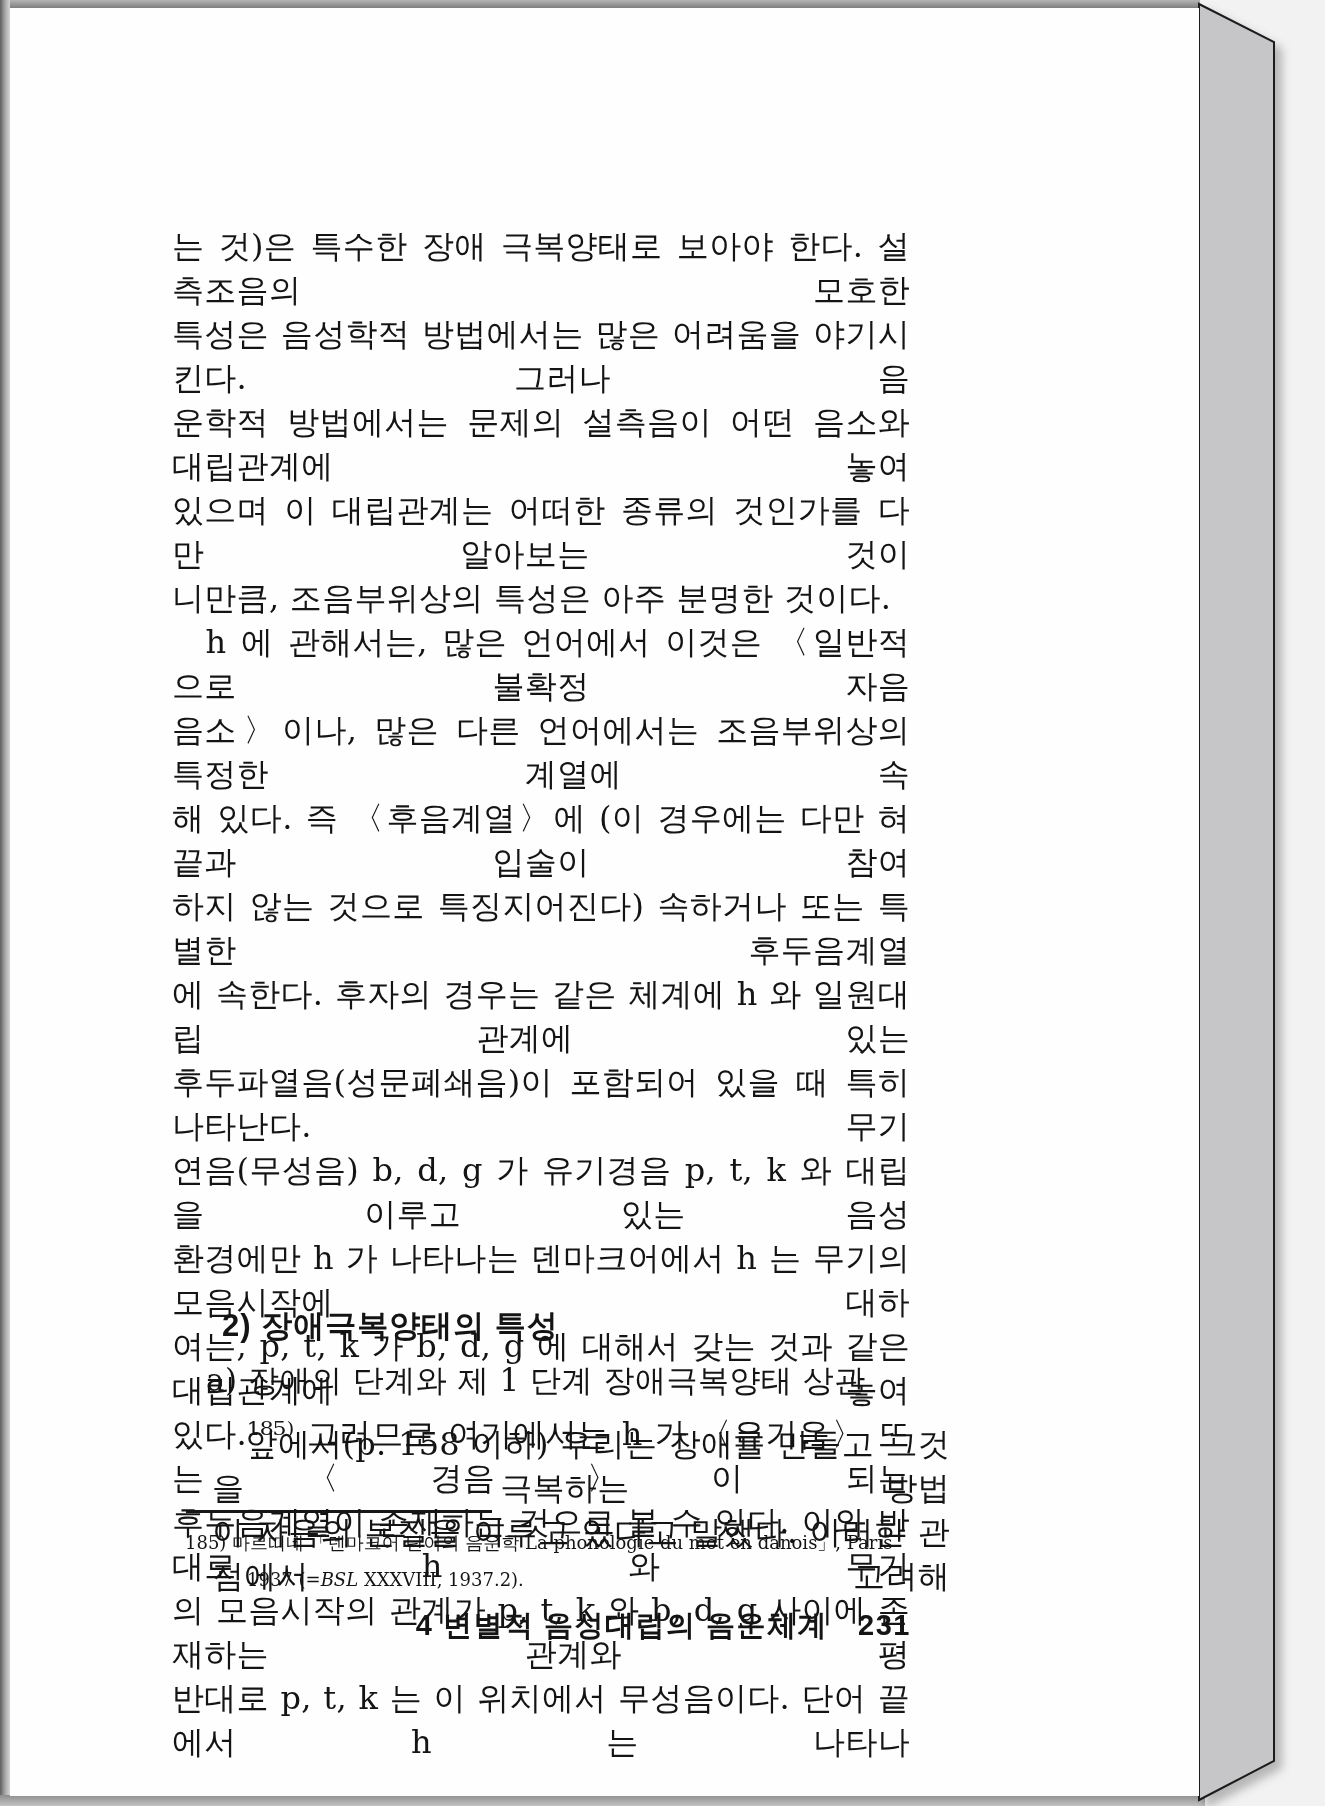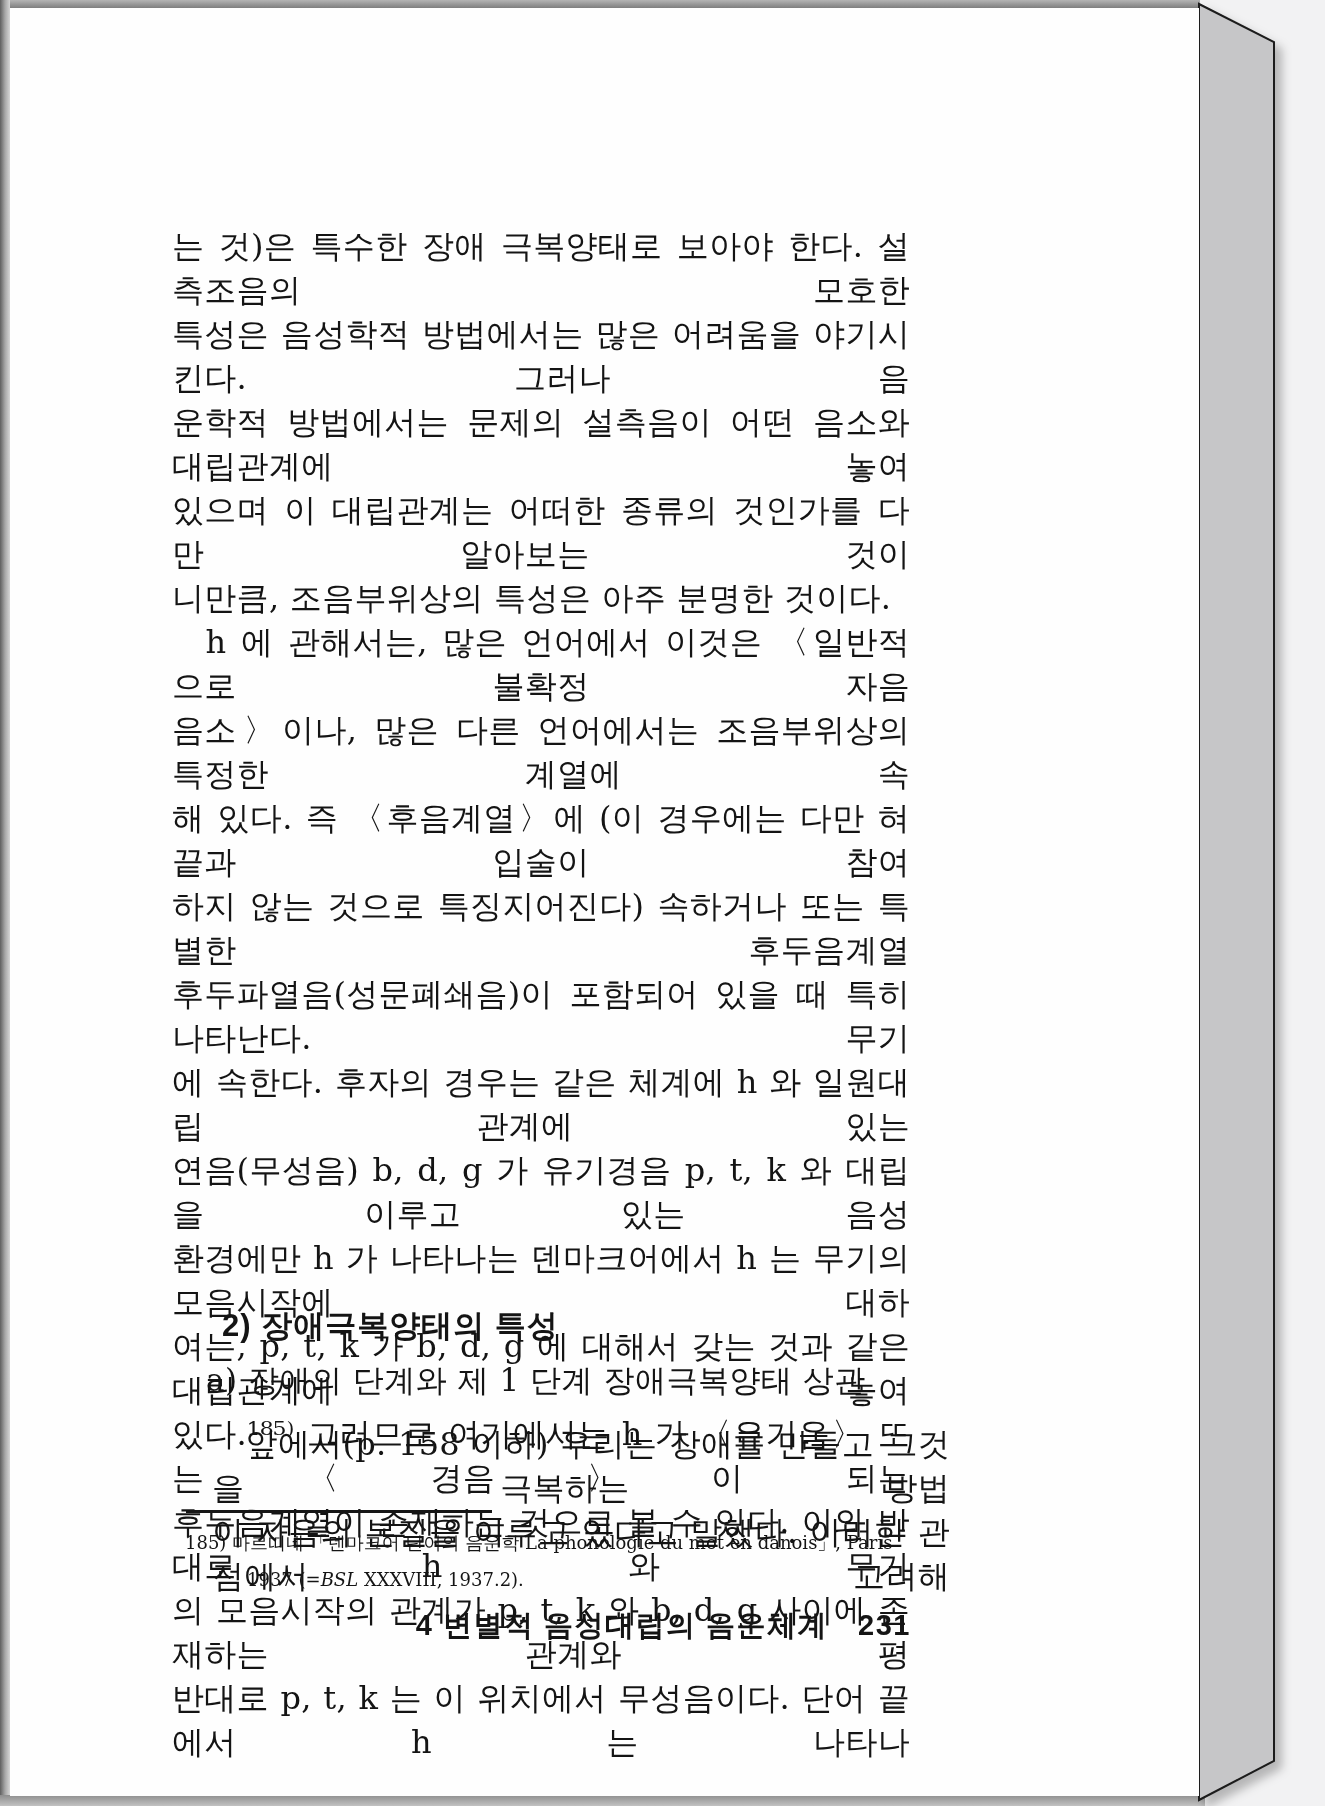--- a/index.html
+++ b/index.html
@@ -91,22 +91,22 @@
   <div class="body-text">
       <div class="tline">는 것)은 특수한 장애 극복양태로 보아야 한다. 설측조음의 모호한</div>
       <div class="tline">특성은 음성학적 방법에서는 많은 어려움을 야기시킨다. 그러나 음</div>
       <div class="tline">운학적 방법에서는 문제의 설측음이 어떤 음소와 대립관계에 놓여</div>
       <div class="tline">있으며 이 대립관계는 어떠한 종류의 것인가를 다만 알아보는 것이</div>
       <div class="tline last">니만큼, 조음부위상의 특성은 아주 분명한 것이다.</div>
       <div class="tline ind">h 에 관해서는, 많은 언어에서 이것은 〈일반적으로 불확정 자음</div>
       <div class="tline">음소〉이나, 많은 다른 언어에서는 조음부위상의 특정한 계열에 속</div>
       <div class="tline">해 있다. 즉 〈후음계열〉에 (이 경우에는 다만 혀끝과 입술이 참여</div>
       <div class="tline">하지 않는 것으로 특징지어진다) 속하거나 또는 특별한 후두음계열</div>
+      <div class="tline">에 속한다. 후자의 경우는 같은 체계에 h 와 일원대립 관계에 있는</div>
       <div class="tline">후두파열음(성문폐쇄음)이 포함되어 있을 때 특히 나타난다. 무기</div>
-      <div class="tline">에 속한다. 후자의 경우는 같은 체계에 h 와 일원대립 관계에 있는</div>
       <div class="tline">연음(무성음) b, d, g 가 유기경음 p, t, k 와 대립을 이루고 있는 음성</div>
       <div class="tline">환경에만 h 가 나타나는 덴마크어에서 h 는 무기의 모음시작에 대하</div>
       <div class="tline">여는, p, t, k 가 b, d, g 에 대해서 갖는 것과 같은 대립관계에 놓여</div>
       <div class="tline">있다.¹⁸⁵⁾ 그러므로 여기에서는 h 가 〈유기음〉 또는 〈경음〉이 되는</div>
       <div class="tline">후두음계열이 존재하는 것으로 볼 수 있다. 이와 반대로 h 와 무기</div>
       <div class="tline">의 모음시작의 관계가 p, t, k 와 b, d, g 사이에 존재하는 관계와 평</div>
       <div class="tline">반대로 p, t, k 는 이 위치에서 무성음이다. 단어 끝에서 h 는 나타나</div>
     </div>
 
   <div class="section-heading">2) 장애극복양태의 특성</div>

